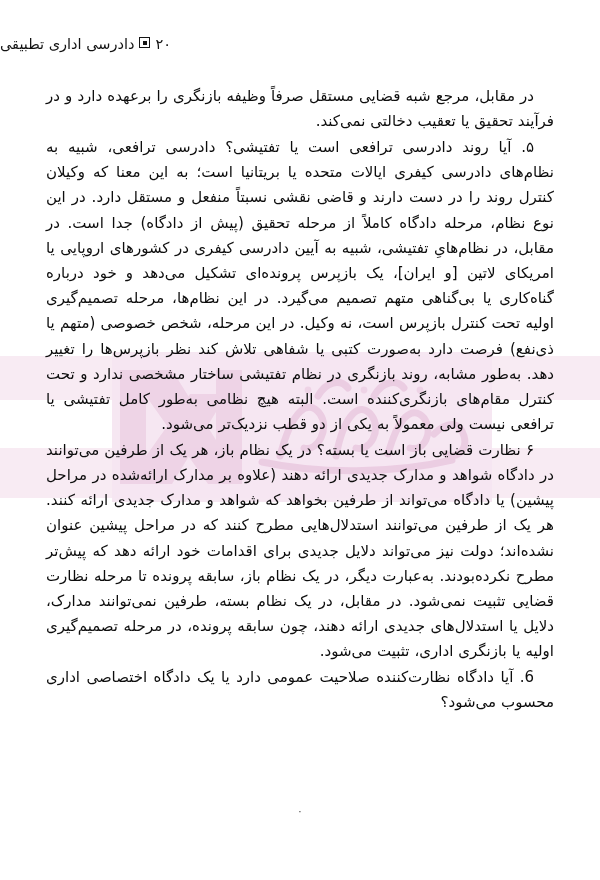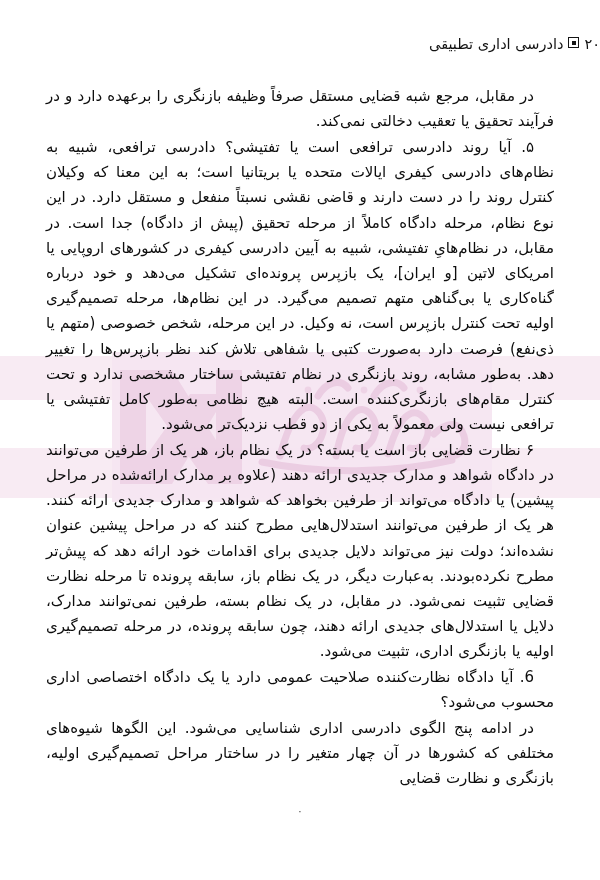--- a/index.html
+++ b/index.html
@@ -61,21 +61,21 @@
     height: 150px;
     opacity: .72;
   }
 
   
   .running-head {
     position: absolute;
     top: 36px;
     left: 0;
     width: 600px;
-    text-align: right;
+    text-align: left;
     font-size: 14.5px;
     letter-spacing: 0;
     color: #121212;
     z-index: 3;
     direction: rtl;
   }
   .running-head .rh-sq {
     display: inline-block;
     width: 9px;
     height: 9px;
@@ -158,18 +158,17 @@
 
   <div class="running-head">
     <span class="rh-num">۲۰</span><span class="rh-sq"></span><span class="rh-title">دادرسی اداری تطبیقی</span>
   </div>
 
   <div class="body-text">
     <p class="para indent">در مقابل، مرجع شبه قضایی مستقل صرفاً وظیفه بازنگری را برعهده دارد و در فرآیند تحقیق یا تعقیب دخالتی نمی‌کند.</p>
     <p class="para indent">۵. آیا روند دادرسی ترافعی است یا تفتیشی؟ دادرسی ترافعی، شبیه به نظام‌های دادرسی کیفری ایالات متحده یا بریتانیا است؛ به این معنا که وکیلان کنترل روند را در دست دارند و قاضی نقشی نسبتاً منفعل و مستقل دارد. در این نوع نظام، مرحله دادگاه کاملاً از مرحله تحقیق (پیش از دادگاه) جدا است. در مقابل، در نظام‌هایِ تفتیشی، شبیه به آیین دادرسی کیفری در کشورهای اروپایی یا امریکای لاتین [و ایران]، یک بازپرس پرونده‌ای تشکیل می‌دهد و خود درباره گناه‌کاری یا بی‌گناهی متهم تصمیم می‌گیرد. در این نظام‌ها، مرحله تصمیم‌گیری اولیه تحت کنترل بازپرس است، نه وکیل. در این مرحله، شخص خصوصی (متهم یا ذی‌نفع) فرصت دارد به‌صورت کتبی یا شفاهی تلاش کند نظر بازپرس‌ها را تغییر دهد. به‌طور مشابه، روند بازنگری در نظام تفتیشی ساختار مشخصی ندارد و تحت کنترل مقام‌های بازنگری‌کننده است. البته هیچ نظامی به‌طور کامل تفتیشی یا ترافعی نیست ولی معمولاً به یکی از دو قطب نزدیک‌تر می‌شود.</p>
     <p class="para indent">۶ نظارت قضایی باز است یا بسته؟ در یک نظام باز، هر یک از طرفین می‌توانند در دادگاه شواهد و  مدارک جدیدی ارائه دهند (علاوه بر مدارک ارائه‌شده در مراحل پیشین) یا دادگاه می‌تواند از طرفین بخواهد که شواهد و مدارک جدیدی ارائه کنند. هر یک از طرفین می‌توانند استدلال‌هایی مطرح کنند که در مراحل پیشین عنوان نشده‌اند؛ دولت نیز می‌تواند دلایل جدیدی برای اقدامات خود ارائه دهد که پیش‌تر مطرح نکرده‌بودند. به‌عبارت دیگر، در یک نظام باز، سابقه پرونده تا مرحله نظارت قضایی تثبیت نمی‌شود. در مقابل، در یک نظام بسته، طرفین نمی‌توانند مدارک، دلایل یا استدلال‌های جدیدی ارائه دهند، چون سابقه پرونده، در مرحله تصمیم‌گیری اولیه یا بازنگری اداری، تثبیت می‌شود.</p>
     <p class="para indent">6. آیا دادگاه نظارت‌کننده صلاحیت عمومی دارد یا یک دادگاه اختصاصی اداری محسوب می‌شود؟</p>
-    <p class="para indent">در ادامه پنج الگوی دادرسی اداری شناسایی می‌شود. این الگوها شیوه‌های مختلفی که کشورها در آن چهار متغیر را در ساختار مراحل تصمیم‌گیری اولیه، بازنگری و نظارت قضایی</p>
   </div>
 
   <div class="foot-mark">٠</div>
 
 </div>
 
 </body></html>

